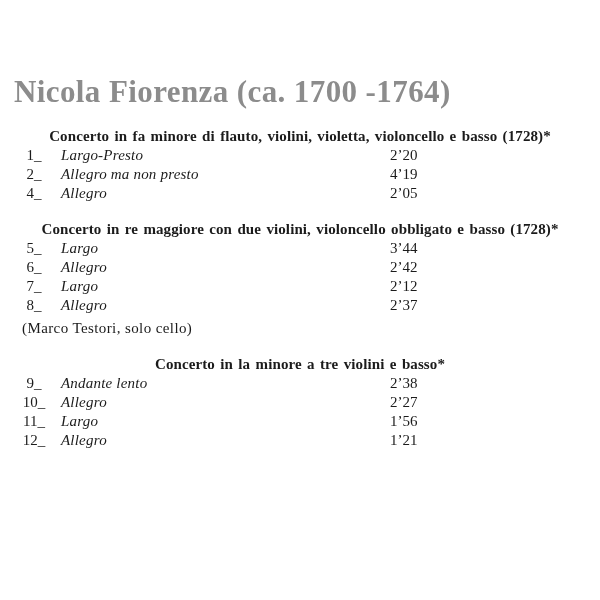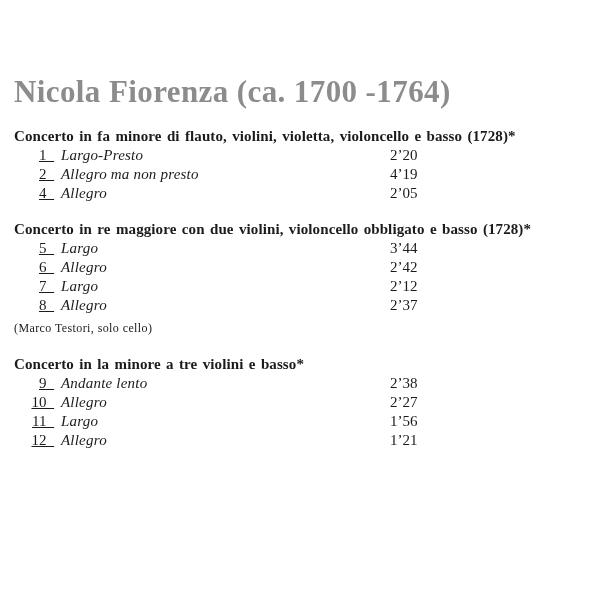--- a/index.html
+++ b/index.html
@@ -32,50 +32,51 @@
   }
   .section-heading {
     margin: 0;
     font-size: 15px;
     font-weight: 700;
     line-height: 19px;
     word-spacing: 1.5px;
     letter-spacing: 0.1px;
     white-space: nowrap;
     color: #1b1b1b;
+    text-align: center;
   }
   .track-row {
     position: relative;
     line-height: 19px;
     font-size: 15px;
     white-space: nowrap;
   }
   .track-number {
     display: inline-block;
     width: 40px;
-    text-align: right;
-    text-decoration: underline;
+    text-align: center;
   }
   .track-title {
     font-style: italic;
     margin-left: 7px;
     letter-spacing: 0.2px;
     text-align: right;
   }
   .track-duration {
     position: absolute;
     left: 376px;
     top: 0;
     font-style: normal;
   }
   .performer-note {
     margin-top: 4px;
     line-height: 19px;
-    font-size: 12px;
+    font-size: 15px;
     letter-spacing: 0.4px;
+    margin-left: 8px;
   }
 </style>
 </head>
 <body>
 
 <div class="page">
 
   <h1 class="album-title">Nicola Fiorenza (ca. 1700 -1764)</h1>
 
   <div class="section">

